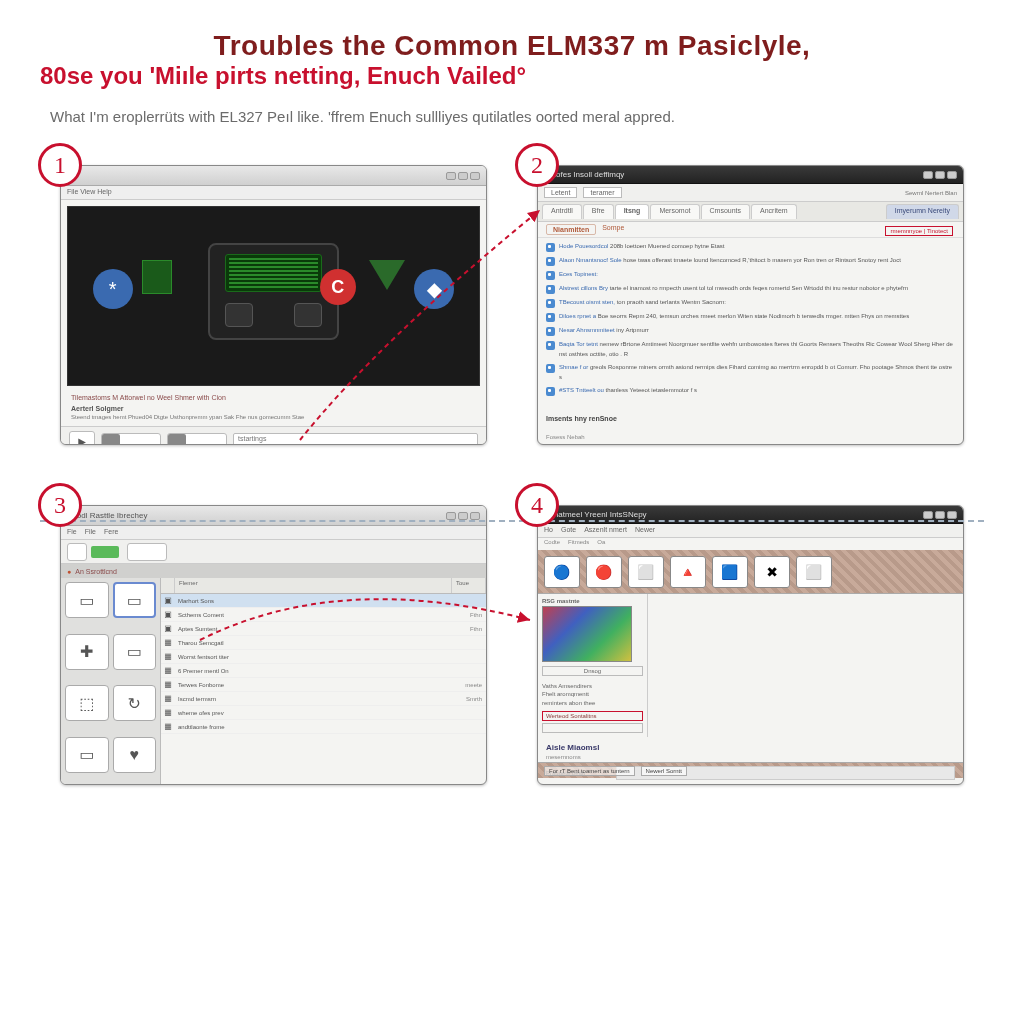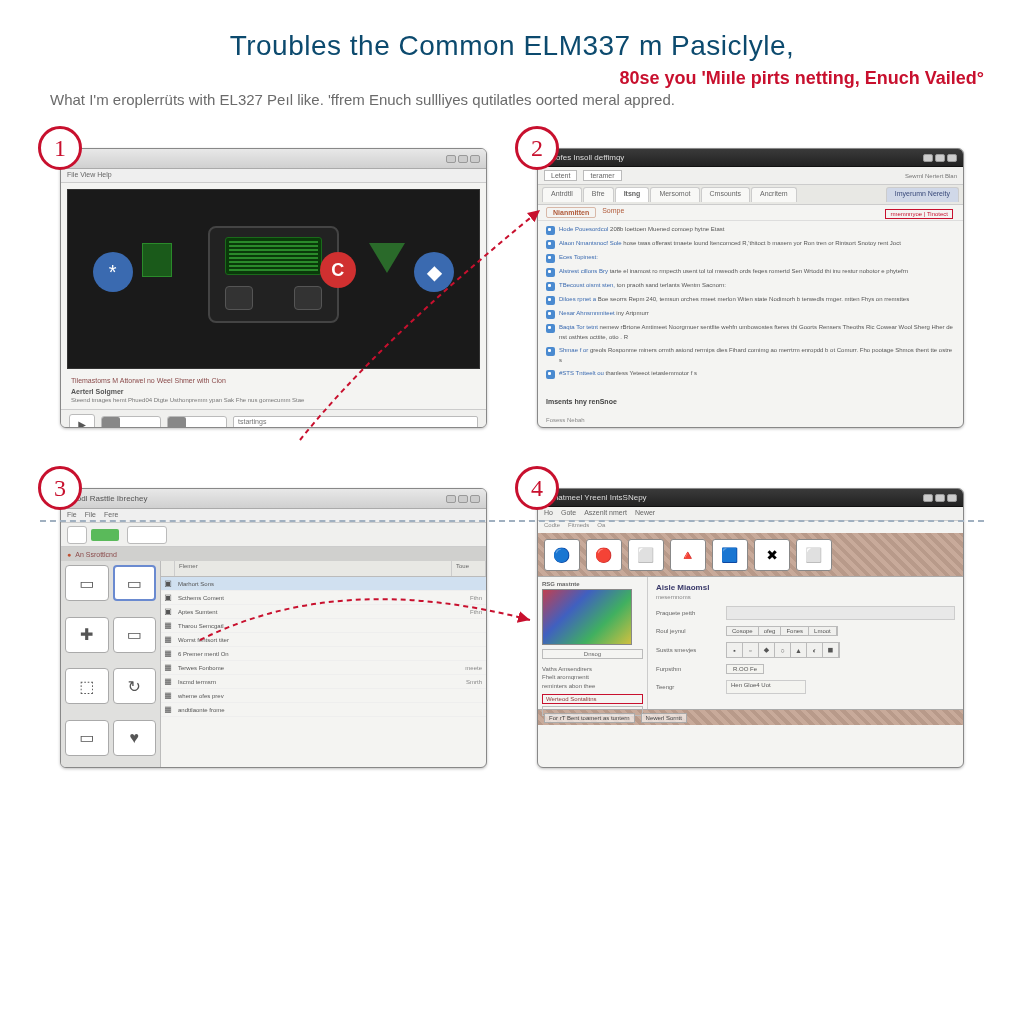--- a/index.html
+++ b/index.html
@@ -1,18 +1,18 @@
 <!DOCTYPE html>
 <html><head>
 <meta charset="utf-8">
 <style>
   * { box-sizing: border-box; margin: 0; padding: 0; }
   body { width: 1024px; height: 1024px; background: #ffffff; font-family: Arial, sans-serif; padding: 30px 40px; position: relative; }
-  .title { color: #0c4a6e; font-weight: normal; font-size: 28px; text-align: center; margin-bottom: 6px; letter-spacing: 0.5px; }
-  .subtitle { color: #c8102e; font-weight: bold; font-size: 18px; text-align: right; margin-bottom: 2px; }
+  .title { color: #7f1d1d; font-weight: bold; font-size: 28px; text-align: center; margin-bottom: 0; letter-spacing: 0.5px; }
+  .subtitle { color: #c8102e; font-weight: bold; font-size: 24px; text-align: left; margin-bottom: 18px; }
   .description { color: #6b6b6b; font-size: 15px; text-align: left; margin-bottom: 40px; padding-left: 10px; }
   .grid { display: grid; grid-template-columns: 1fr 1fr; gap: 60px 50px; padding: 0 20px; }
   .panel-wrap { position: relative; }
   .badge { position: absolute; width: 44px; height: 44px; border: 3px solid #c8102e; border-radius: 50%; color: #c8102e; font-size: 24px; font-weight: 500; display: flex; align-items: center; justify-content: center; background: #fff; z-index: 5; font-family: Georgia, serif; }
   .badge-1 { top: -22px; left: -22px; }
   .badge-2 { top: -22px; left: -22px; }
   .badge-3 { top: -22px; left: -22px; }
   .badge-4 { top: -22px; left: -22px; }
   .window { border: 1px solid #888; border-radius: 6px; background: #f4f4f2; overflow: hidden; box-shadow: 0 1px 3px rgba(0,0,0,0.25); width: 100%; }
   .titlebar { height: 20px; background: linear-gradient(#e8e8e8,#d0d0d0); border-bottom: 1px solid #aaa; display: flex; align-items: center; padding: 0 6px; font-size: 8px; color: #555; }
@@ -77,21 +77,21 @@
   .p3 .row .ic { width:14px;text-align:center;font-size:8px;}
   .p3 .row .nm { flex:1;padding:0 3px;}
   .p3 .row .sz { width:30px;text-align:right;padding-right:4px;color:#888;}
   .p3 .row.hl { background:#d0e0f0;}
 
   
   .p4 { height: 280px; }
   .p4 .menubar { height: 14px; background: #f0f0ee; border-bottom: 1px solid #ccc; font-size: 7px; color: #666; padding: 2px 6px; display:flex;gap:8px;}
   .p4 .iconrow { height: 44px; background: repeating-linear-gradient(45deg,#b89a8a,#b89a8a 4px,#c8aa9a 4px,#c8aa9a 8px); border-bottom: 1px solid #aaa; display:flex;align-items:center;padding:0 6px;gap:6px;}
   .p4 .bigicon { width: 36px; height: 32px; background: #fff; border: 1px solid #888; border-radius: 3px; display:flex;align-items:center;justify-content:center;font-size:14px;}
-  .p4 .body { display:flex; height: 132px;}
+  .p4 .body { display:flex; height: 168px; flex-direction: column;}
   .p4 .sidecol { width: 110px; border-right: 1px solid #ccc; padding: 4px; font-size:6px;color:#666;}
   .p4 .thumb { width: 90px; height: 56px; background: linear-gradient(135deg,#c04050,#4060c0,#40b060,#d0c040); border:1px solid #888;margin-bottom:4px;}
   .p4 .dl { border:1px solid #bbb;padding:1px 4px;margin-top:2px;font-size:6px;text-align:center;}
   .p4 .form { flex:1; padding: 6px 8px; font-size:7px;color:#555;}
   .p4 .ftitle { font-weight:bold;font-size:8px;color:#3a3a6a;margin-bottom:2px;}
   .p4 .frow { display:flex;align-items:center;margin:6px 0;gap:6px;}
   .p4 .flabel { width: 64px; font-size:6px;color:#666;}
   .p4 .finput { flex:1;height:14px;background:#e8e8e8;border:1px solid #ccc;}
   .p4 .ftabs { display:flex;gap:0;border:1px solid #bbb;}
   .p4 .ftabs div { padding:1px 5px;border-right:1px solid #bbb;font-size:6px;background:#f0f0ee;}

